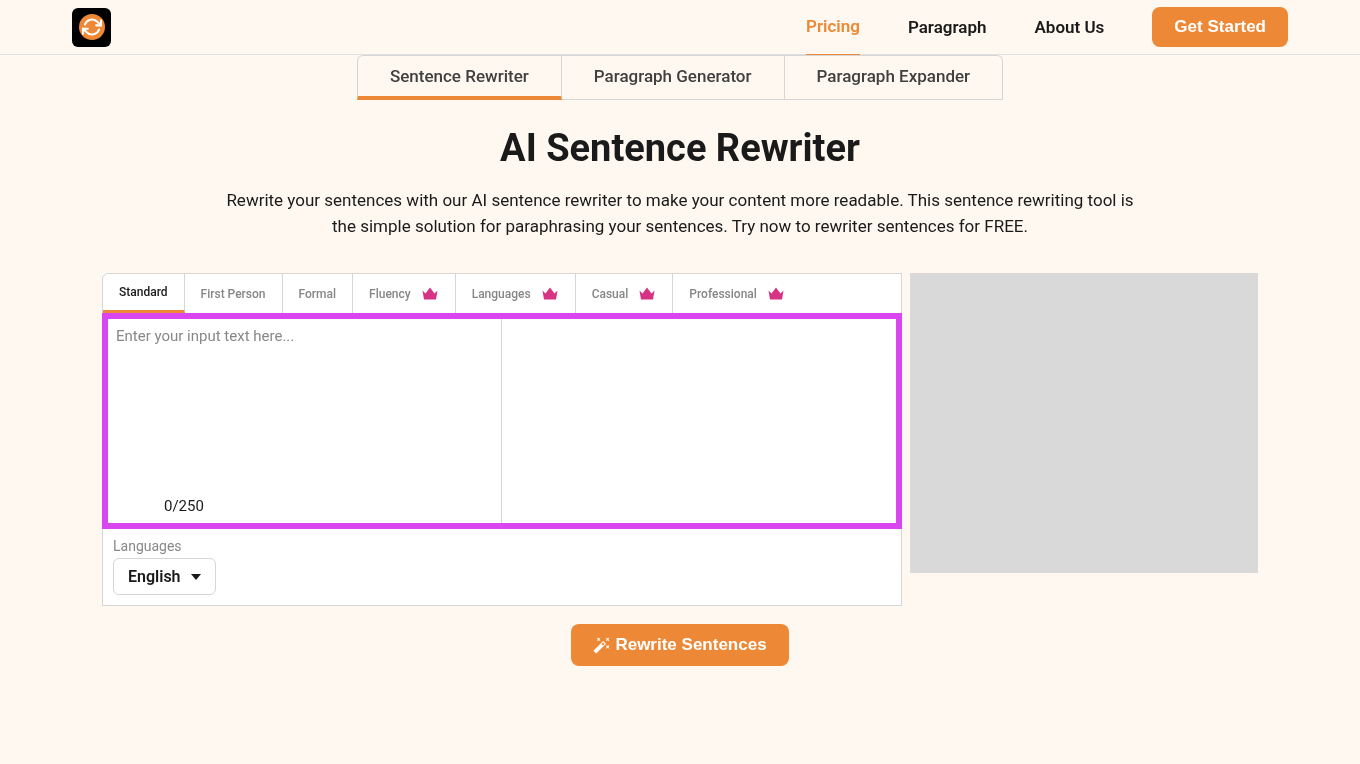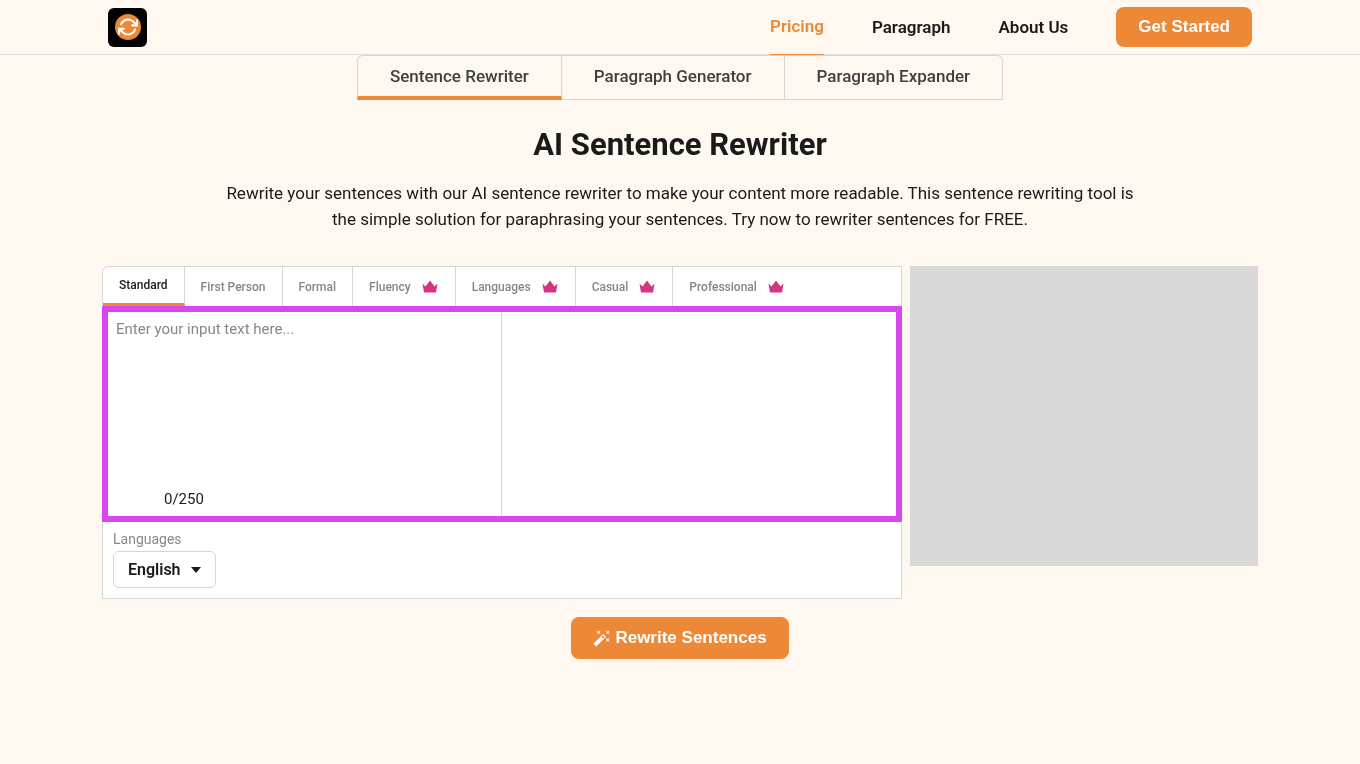--- a/index.html
+++ b/index.html
@@ -9,21 +9,21 @@
     }
     body {
       font-family: -apple-system, BlinkMacSystemFont, "Segoe UI", Roboto, "Helvetica Neue", Arial, sans-serif;
       background-color: #fff8f0;
       color: #1a1a1a;
     }
     .header {
       display: flex;
       align-items: center;
       justify-content: space-between;
-      padding: 8px 108px;
+      padding: 8px 72px;
       border-bottom: 1px solid #e0e0e0;
       height: 55px;
     }
     .logo {
       width: 39px;
       height: 39px;
       background-color: #000;
       border-radius: 6px;
       display: flex;
       align-items: center;
@@ -88,21 +88,21 @@
       border-top-right-radius: 6px;
     }
     .tool-tab + .tool-tab {
       border-left: none;
     }
     .tool-tab.active {
       border-bottom: 4px solid #ed8936;
     }
     .page-title {
       text-align: center;
-      font-size: 31px;
+      font-size: 38px;
       font-weight: 700;
       margin-top: 26px;
       color: #1a1a1a;
     }
     .page-desc {
       text-align: center;
       font-size: 17px;
       color: #1a1a1a;
       max-width: 910px;
       margin: 18px auto 0;

